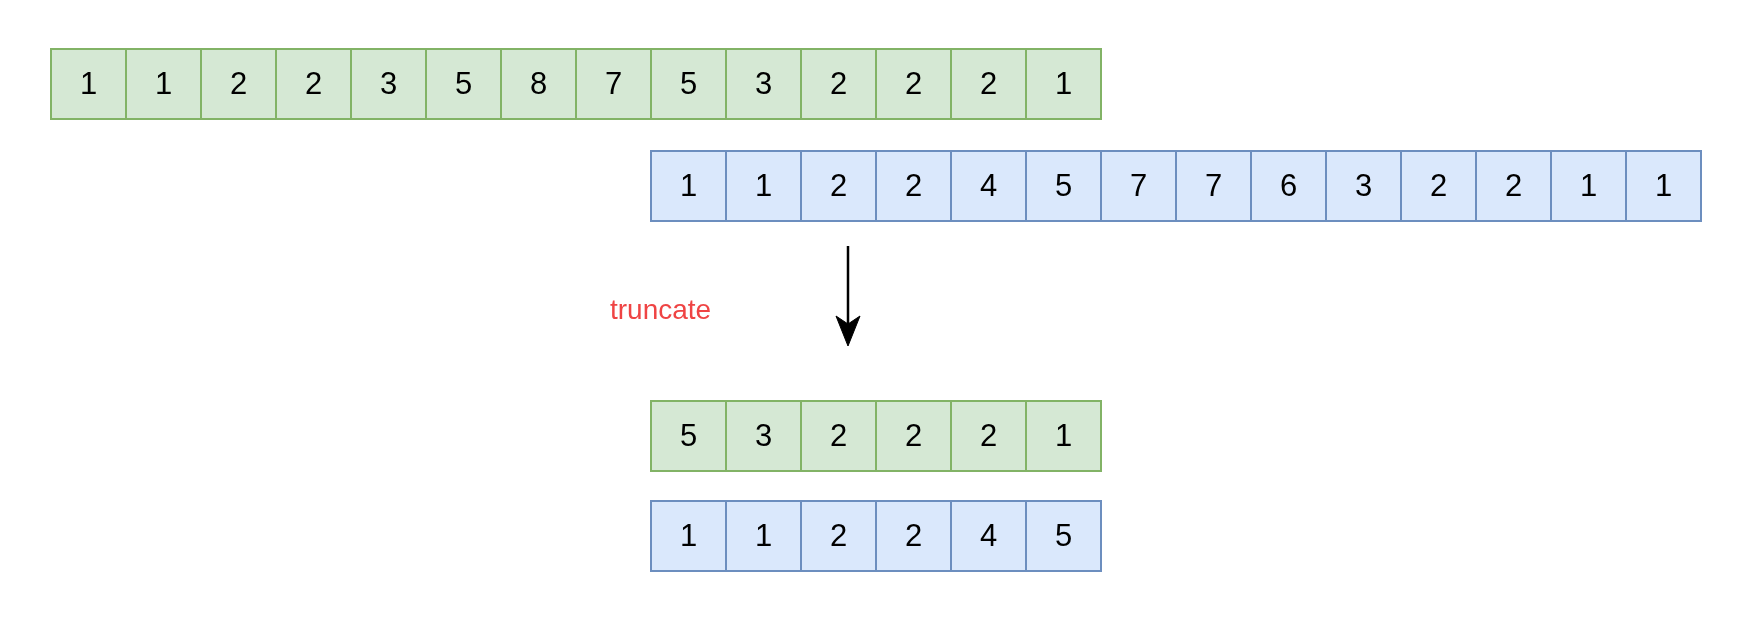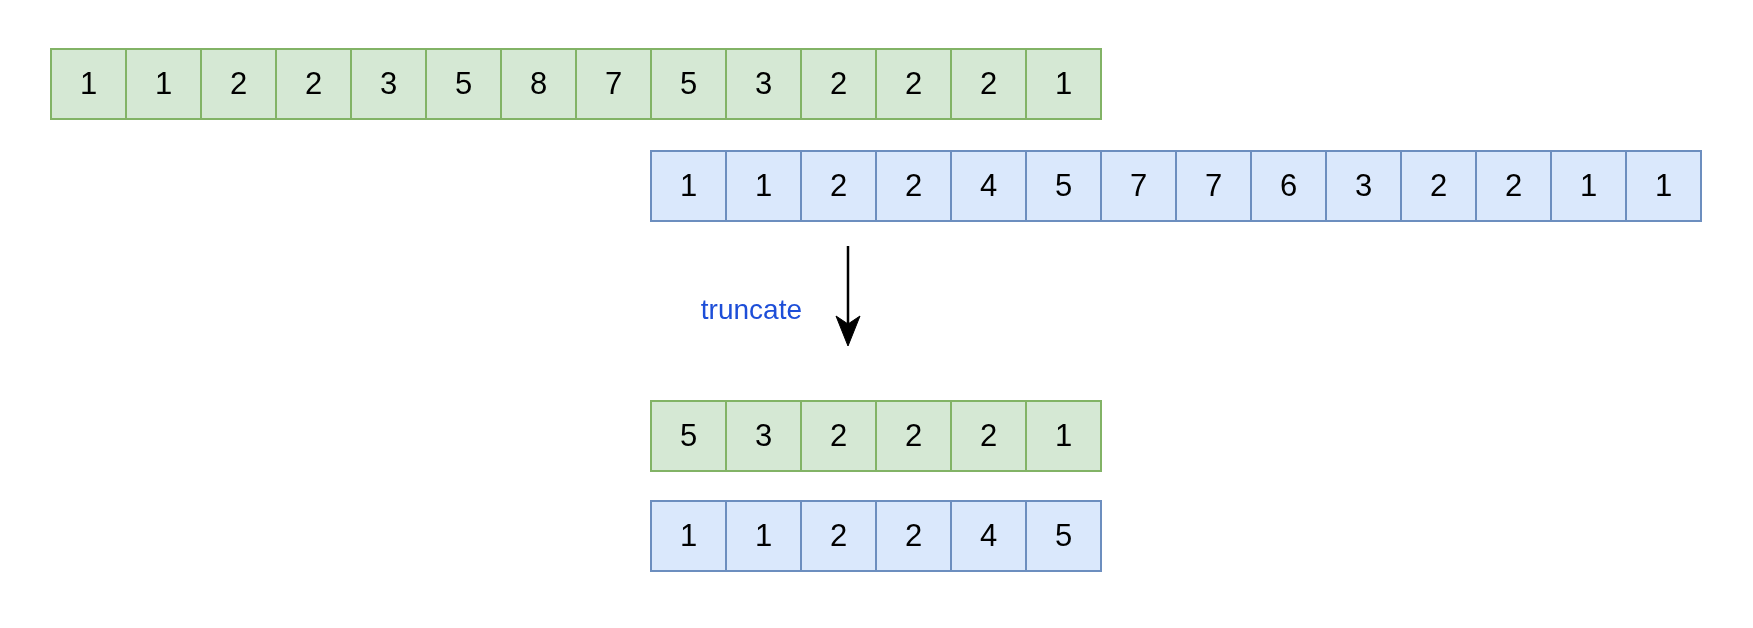--- a/index.html
+++ b/index.html
@@ -42,23 +42,23 @@
     left: 796px;
     top: 240px;
     width: 112px;
     height: 112px;
   }
   .truncate-label {
     position: absolute;
     left: 610px;
     top: 294px;
     width: 192px;
-    text-align: right;
+    text-align: left;
     font-size: 28px;
-    color: #1d4ed8;
+    color: #ef4444;
     white-space: nowrap;
   }
 </style>
 </head>
 <body>
 
 <div class="canvas">
 
   <div id="array-green-full" class="array-row green">
       <div class="cell">1</div>

